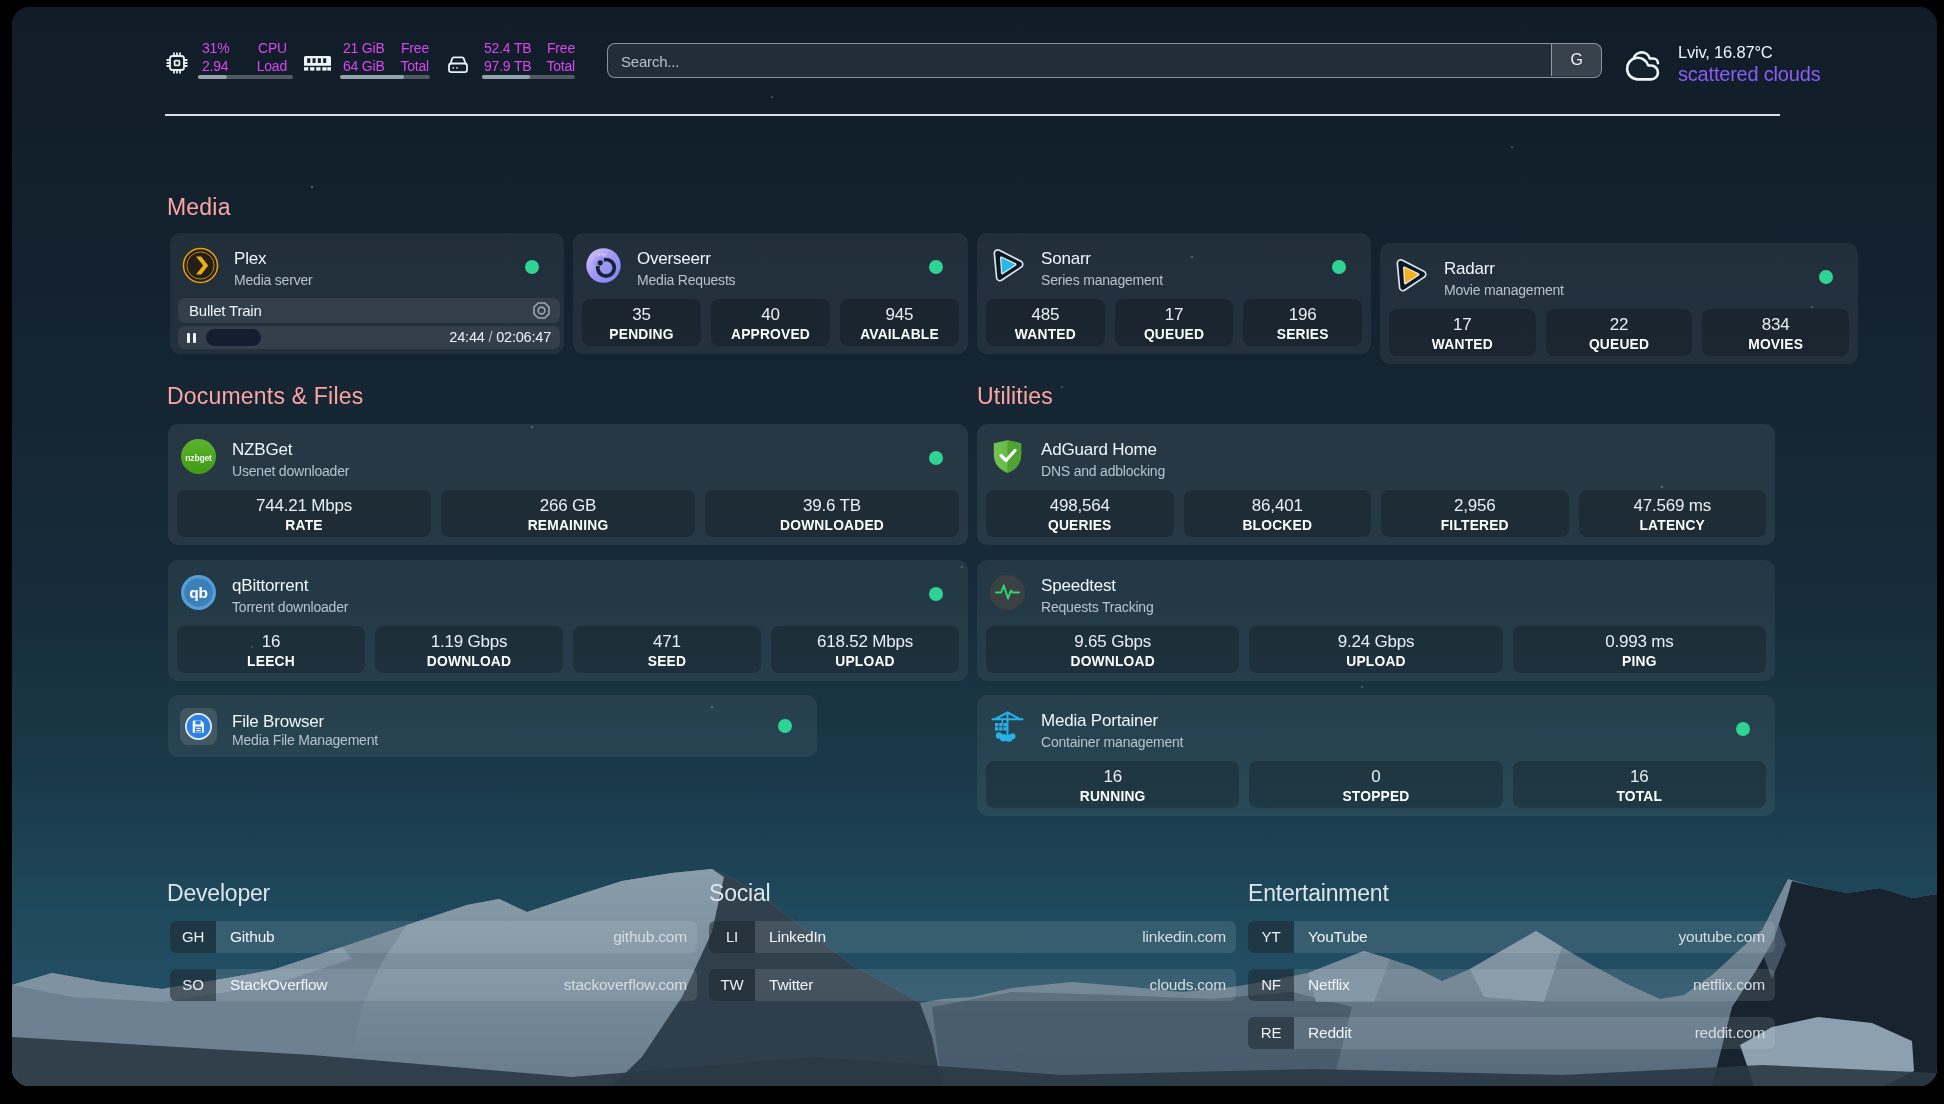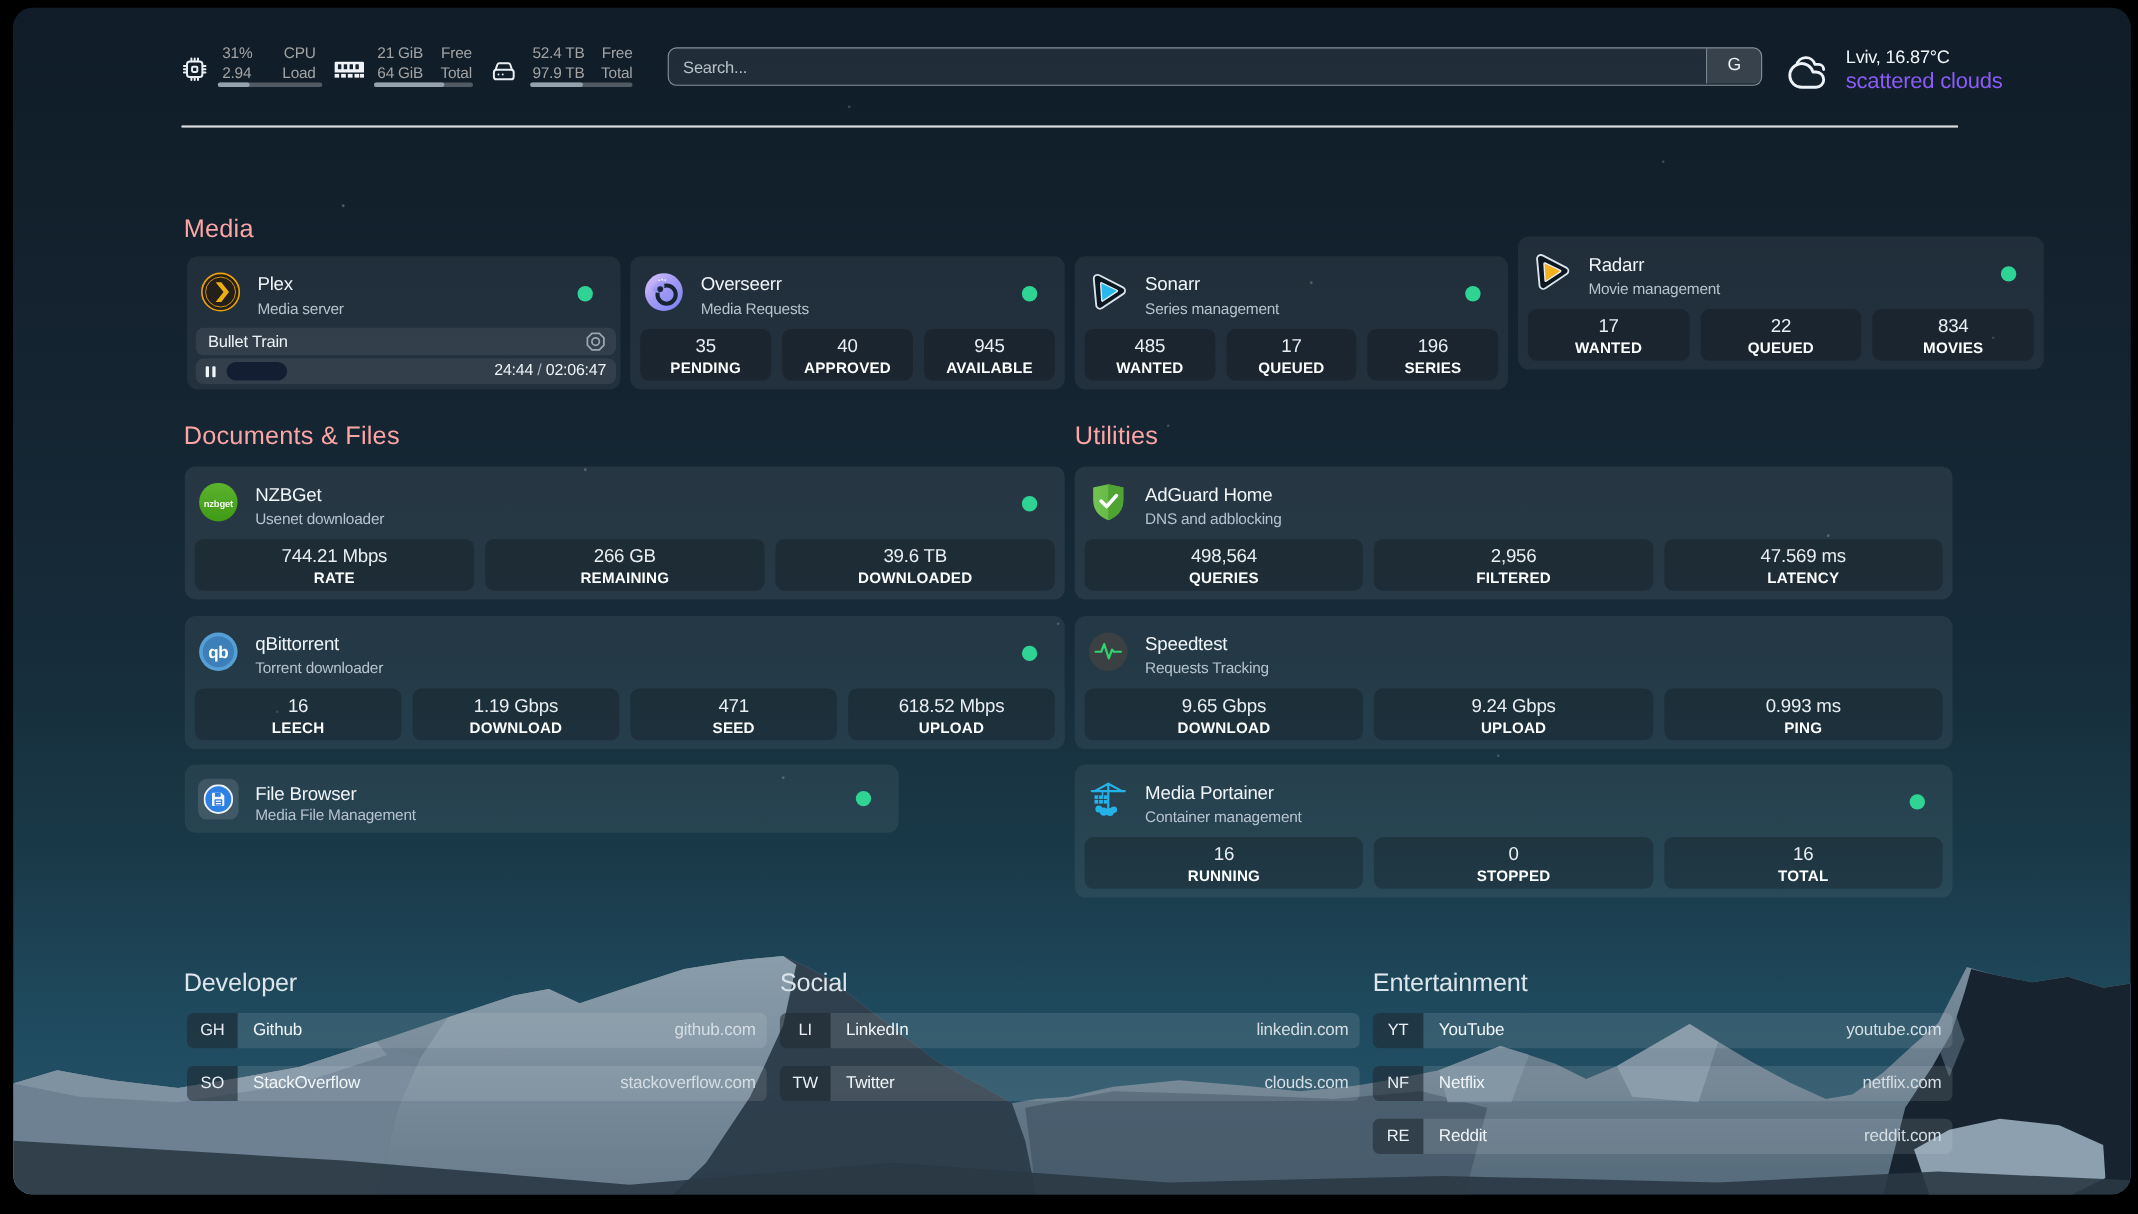--- a/index.html
+++ b/index.html
@@ -18,21 +18,21 @@
   .stats { position:absolute; left:9px; right:9px; top:66px; height:47px; display:flex; gap:10px; }
   .stat { flex:1; background:rgba(0,0,0,0.21); border-radius:8px; text-align:center; padding-top:5px; }
   .sv { font-size:17px; line-height:21px; color:#e9eef2; }
   .sl { font-size:13.8px; line-height:19px; color:#fdfefe; font-weight:700; letter-spacing:.2px; }
   .bmh { position:absolute; font-size:23px; line-height:30px; color:#dce5eb; }
   .bmrow { position:absolute; height:32px; background:rgba(255,255,255,0.105); border-radius:6px; }
   .bmab { position:absolute; left:0; top:0; width:46px; height:32px; background:rgba(8,17,26,0.5);
      border-radius:6px 0 0 6px; text-align:center; line-height:32px; font-size:15px; color:#e9eff4; }
   .bmname { position:absolute; left:60px; top:0; line-height:32px; font-size:15.5px; color:#f0f5f8; }
   .bmurl { position:absolute; right:10px; top:0; line-height:32px; font-size:15.5px; color:#d4dde3; }
-  .tw { position:absolute; font-size:14px; line-height:18px; color:#a3a3a3; }
+  .tw { position:absolute; font-size:14px; line-height:18px; color:#d946ef; }
   .twr { text-align:right; }
   .pbar { position:absolute; height:4px; border-radius:2px; background:rgba(255,255,255,0.27); }
   .pfill { position:absolute; left:0; top:0; height:4px; border-radius:2px; background:#94a2ae; }
 </style>
 </head>
 <body>
 <div class="screen">
 <svg class="bgsvg" viewBox="0 0 1925 1079" preserveAspectRatio="none">
   <defs>
     <linearGradient id="sky" x1="0" y1="0" x2="0" y2="1">
@@ -221,21 +221,21 @@
           <div class="sv">17</div>
           <div class="sl">QUEUED</div>
         </div>
     <div class="stat">
           <div class="sv">196</div>
           <div class="sl">SERIES</div>
         </div>
   </div>
 </div>
 
-<div class="card" style="left:1368px;top:208px;width:478px;height:121px">
+<div class="card" style="left:1368px;top:236px;width:478px;height:121px">
   <svg class="sicon" viewBox="0 0 37 37">
     <path d="M8.8 6.3 L30.3 17.3 L11 30.2 Z" fill="none" stroke="#d9e3ea" stroke-width="8.6" stroke-linejoin="round"></path>
     <path d="M8.8 6.3 L30.3 17.3 L11 30.2 Z" fill="#0d1722" stroke="#0d1722" stroke-width="5.2" stroke-linejoin="round"></path>
     <path d="M12.2 10.6 L26.3 17.4 L13.2 26.2 Z" fill="#f5b11c" stroke="#e8eef4" stroke-width="2.4" stroke-linejoin="round"></path>
     <path d="M12.2 10.6 L26.3 17.4 L13.2 26.2 Z" fill="#f5b11c"></path>
   </svg>
   <div class="sname">Radarr</div>
   <div class="ssub">Movie management</div>
   <div class="dot"></div>
   <div class="stats">
@@ -344,20 +344,24 @@
     <path d="M18.5 2.2 L32.2 5.2 V16.6 C32.2 25.8 26.8 31.6 18.5 35 C10.2 31.6 4.8 25.8 4.8 16.6 V5.2 Z" fill="url(#agl)"></path>
     <path d="M18.5 2.2 L32.2 5.2 V16.6 C32.2 25.8 26.8 31.6 18.5 35 Z" fill="#4ea332"></path>
     <path d="M12 17.5 L17 22.5 L26 12.5" fill="none" stroke="#ffffff" stroke-width="3.2" stroke-linecap="round" stroke-linejoin="round"></path>
   </svg>
   <div class="sname">AdGuard Home</div>
   <div class="ssub">DNS and adblocking</div>
   <div class="stats">
     <div class="stat">
           <div class="sv">498,564</div>
           <div class="sl">QUERIES</div>
+        </div>
+    <div class="stat">
+          <div class="sv">86,401</div>
+          <div class="sl">BLOCKED</div>
         </div>
     <div class="stat">
           <div class="sv">2,956</div>
           <div class="sl">FILTERED</div>
         </div>
     <div class="stat">
           <div class="sv">47.569 ms</div>
           <div class="sl">LATENCY</div>
         </div>
   </div>

